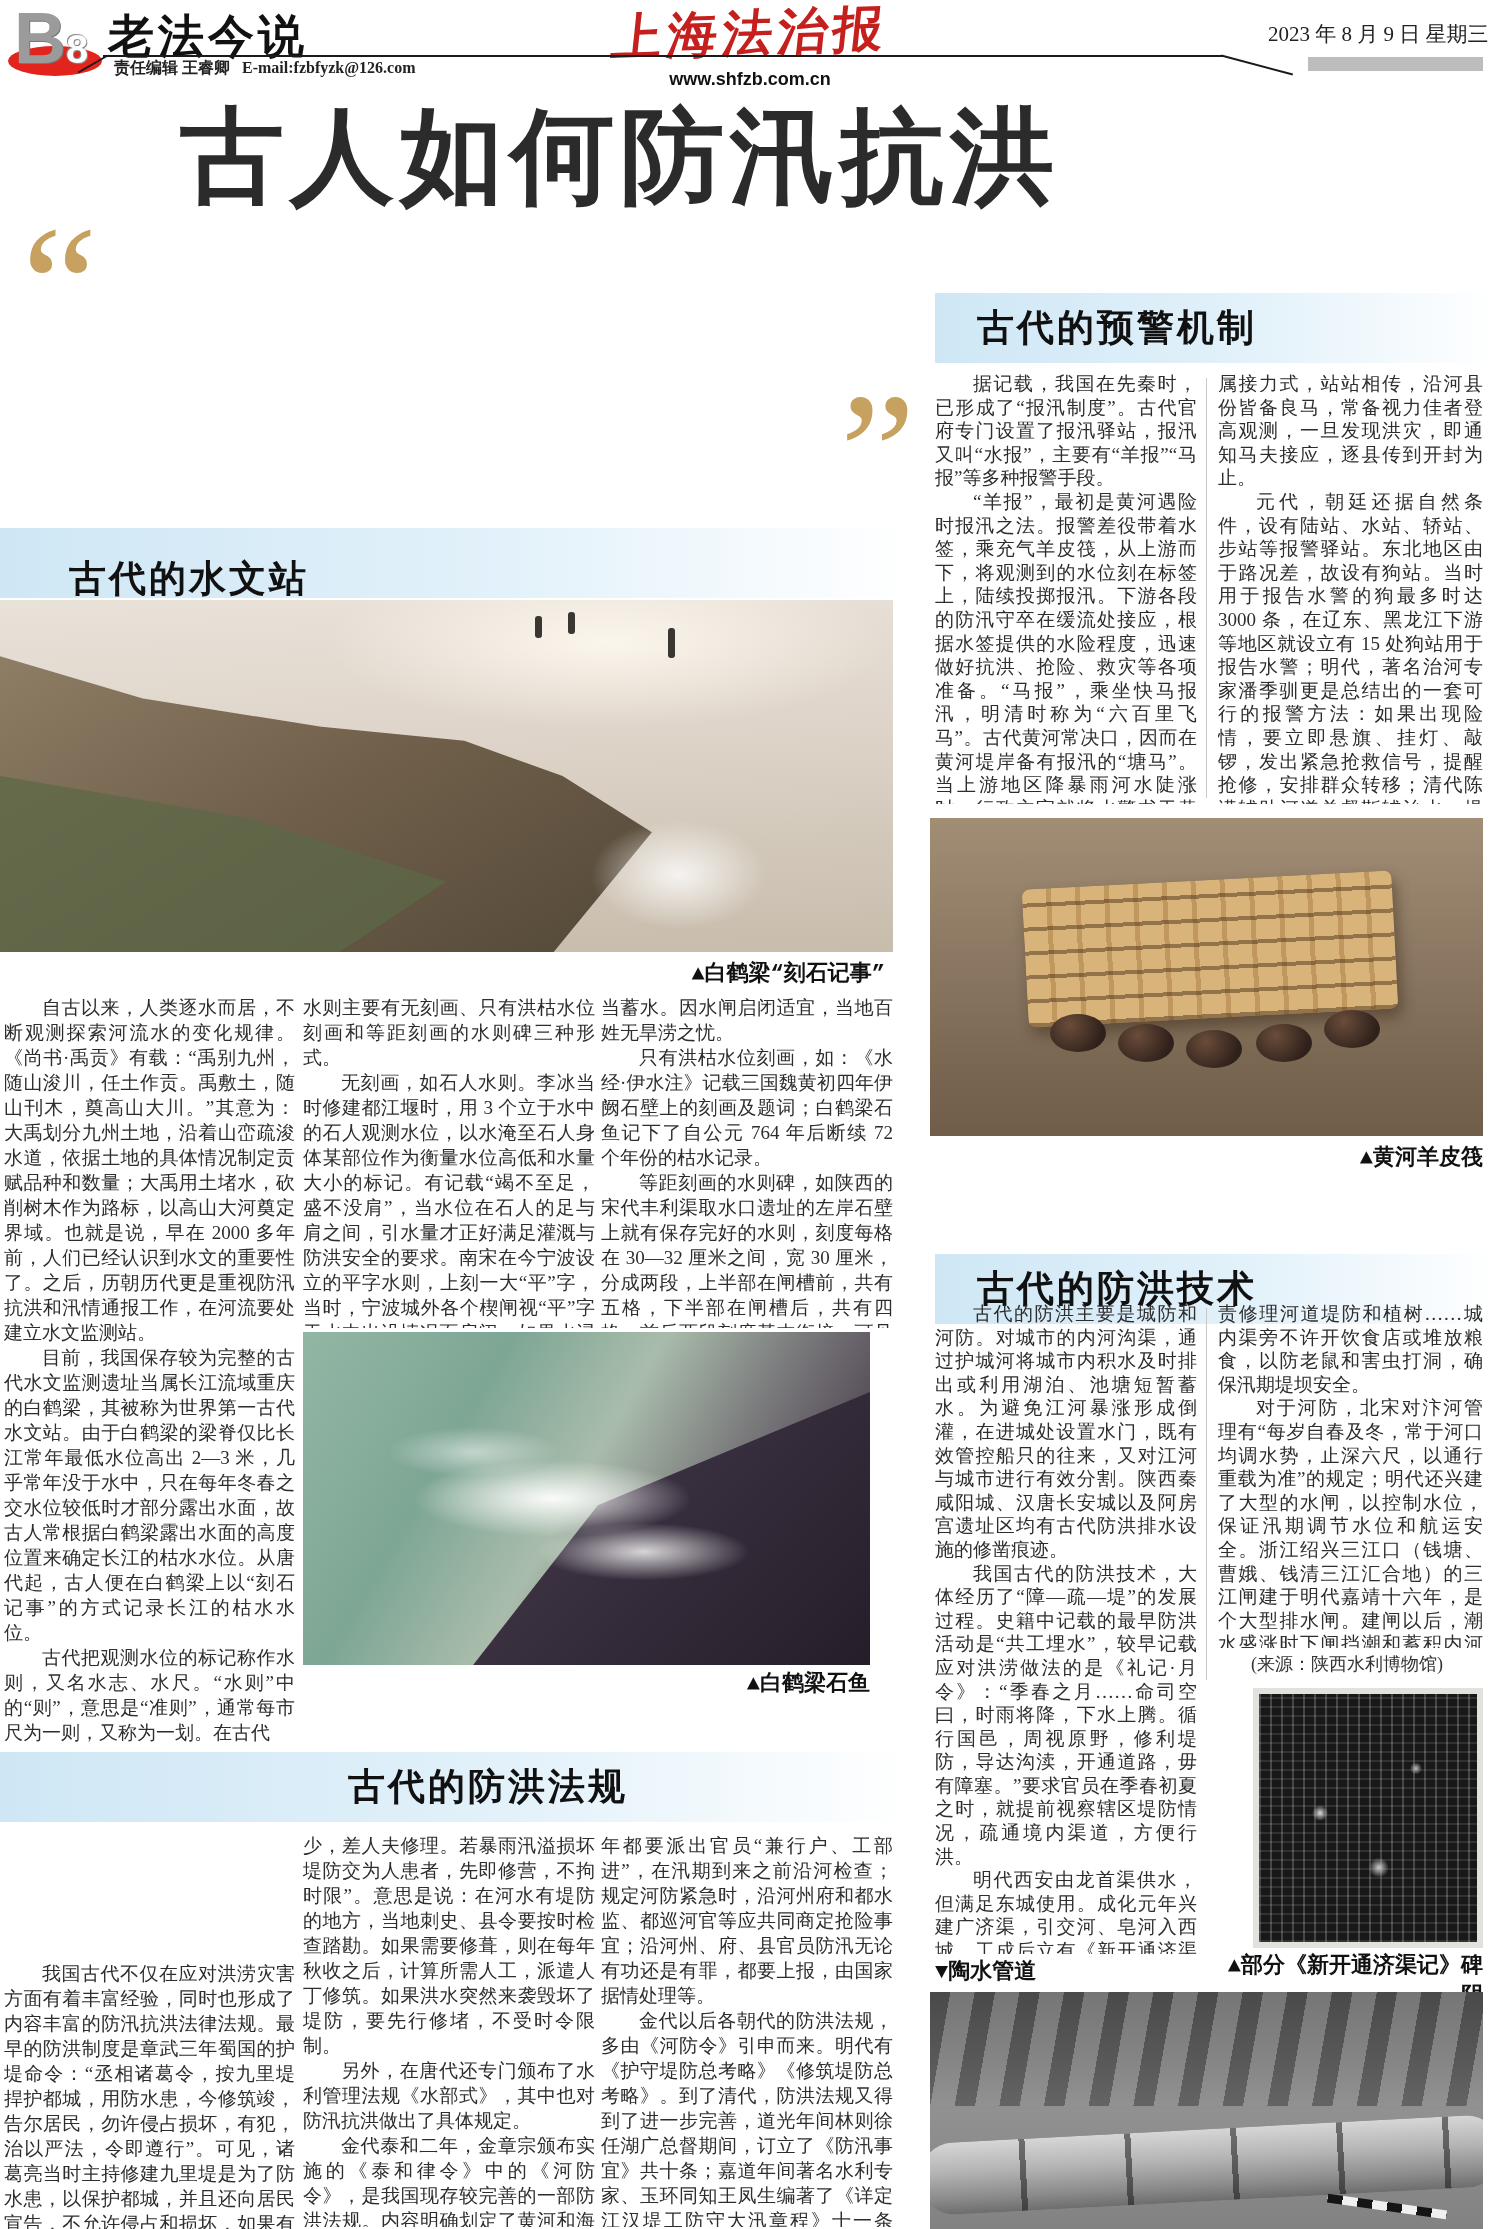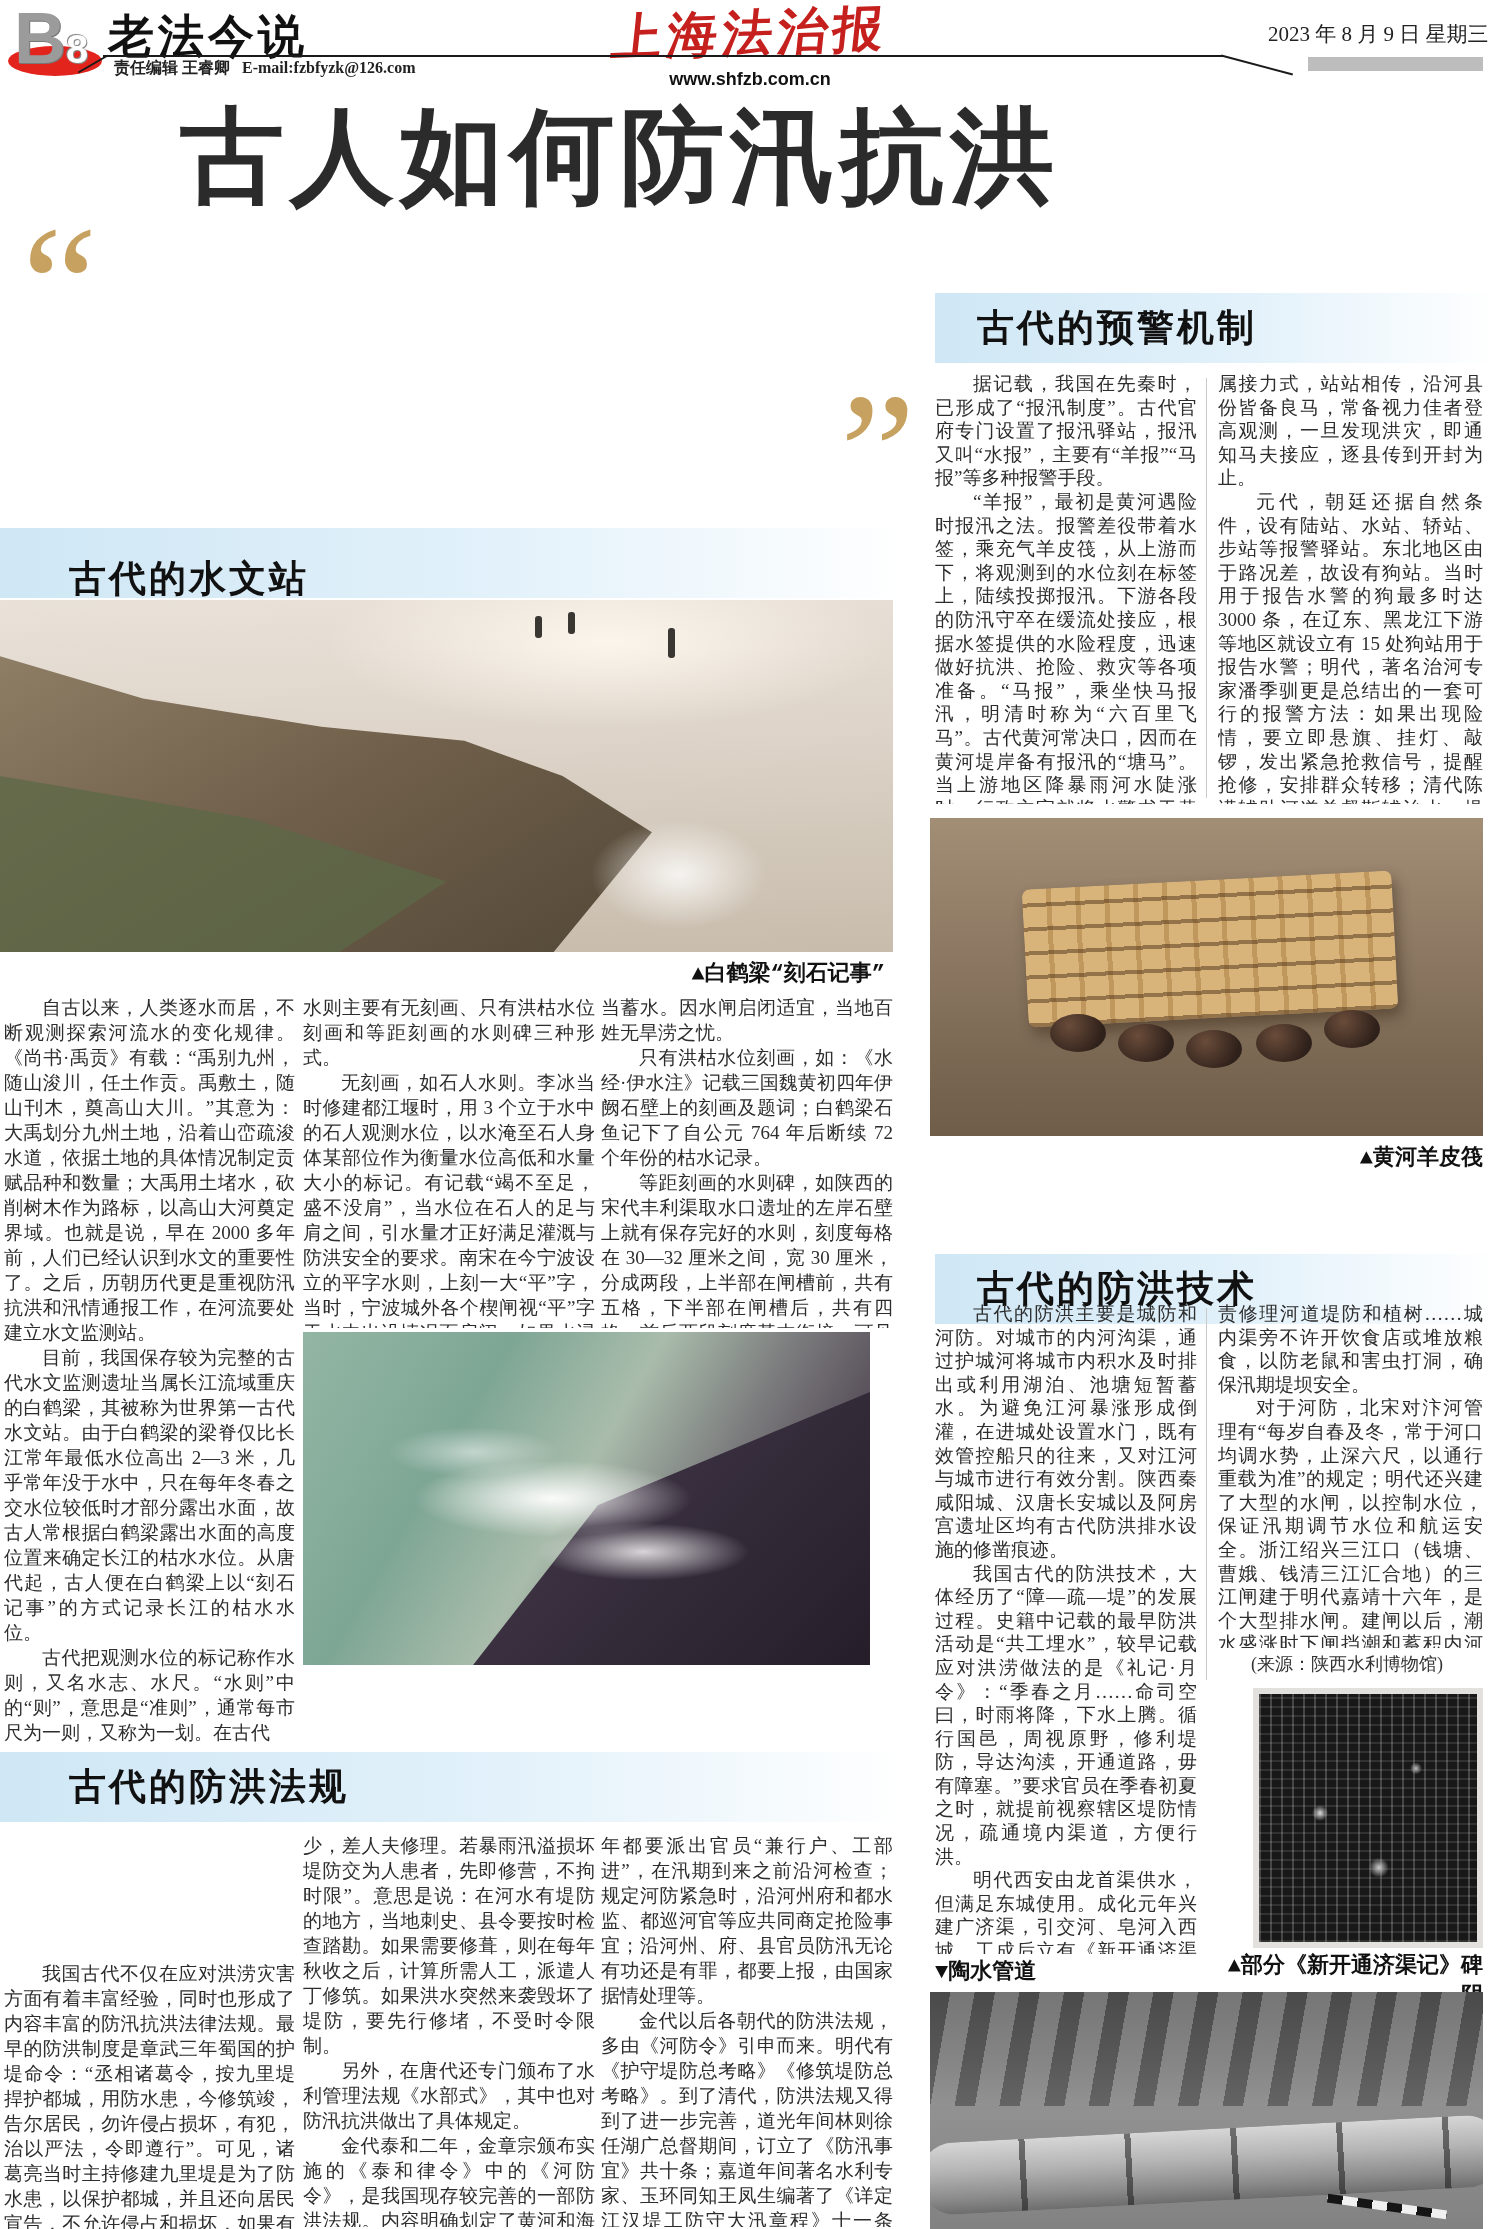--- a/index.html
+++ b/index.html
@@ -140,22 +140,23 @@
   <div class="abs col" style="left:601px;top:995px;width:292px;height:333px;">
     <p class="noind">当蓄水。因水闸启闭适宜，当地百姓无旱涝之忧。</p>
     <p>只有洪枯水位刻画，如：《水经·伊水注》记载三国魏黄初四年伊阙石壁上的刻画及题词；白鹤梁石鱼记下了自公元 764 年后断续 72 个年份的枯水记录。</p>
     <p>等距刻画的水则碑，如陕西的宋代丰利渠取水口遗址的左岸石壁上就有保存完好的水则，刻度每格在 30—32 厘米之间，宽 30 厘米，分成两段，上半部在闸槽前，共有五格，下半部在闸槽后，共有四格，前后两段刻度基本衔接，可见当时人们已经掌握了精确的测水技术。</p>
   </div>
 
   <div class="abs photo ph-fish" style="left:303px;top:1332px;width:567px;height:333px;">
     <div class="fish-rock"></div>
     <div class="fish-foam"></div>
   </div>
-
-  <div class="abs sec-hd" style="left:0;top:1752px;width:893px;height:70px;">
+  <div class="abs caption cap-r" style="left:303px;top:1668px;width:567px;">▲白鹤梁石鱼</div>
+
+  <div class="abs sec-hd" style="left:0;top:1752px;width:893px;height:70px;justify-content:center;">
     <span style="margin-left:55px;">古代的防洪法规</span>
   </div>
   <div class="abs col" style="left:4px;top:1913px;width:291px;height:394px;margin-top:48px;">
     <p>我国古代不仅在应对洪涝灾害方面有着丰富经验，同时也形成了内容丰富的防汛抗洪法律法规。最早的防洪制度是章武三年蜀国的护堤命令：“丞相诸葛令，按九里堤捍护都城，用防水患，今修筑竣，告尔居民，勿许侵占损坏，有犯，治以严法，令即遵行”。可见，诸葛亮当时主持修建九里堤是为了防水患，以保护都城，并且还向居民宣告，不允许侵占和损坏，如果有违反的，要严惩。</p>
     <p>到了唐代，唐高宗永徽年间颁布的《唐律疏议》中，对水利防汛有专门的条款规定：“近河及大水有堤防之处，刺史、县令以时检校。若须修理，每秋收讫，量功多</p>
   </div>
   <div class="abs col" style="left:303px;top:1833px;width:292px;height:394px;">
     <p class="noind">少，差人夫修理。若暴雨汛溢损坏堤防交为人患者，先即修营，不拘时限”。意思是说：在河水有堤防的地方，当地刺史、县令要按时检查踏勘。如果需要修葺，则在每年秋收之后，计算所需人工，派遣人丁修筑。如果洪水突然来袭毁坏了堤防，要先行修堵，不受时令限制。</p>
     <p>另外，在唐代还专门颁布了水利管理法规《水部式》，其中也对防汛抗洪做出了具体规定。</p>
     <p>金代泰和二年，金章宗颁布实施的《泰和律令》中的《河防令》，是我国现存较完善的一部防洪法规。内容明确划定了黄河和海河等水系的防汛起止期限；规定朝廷每</p>

